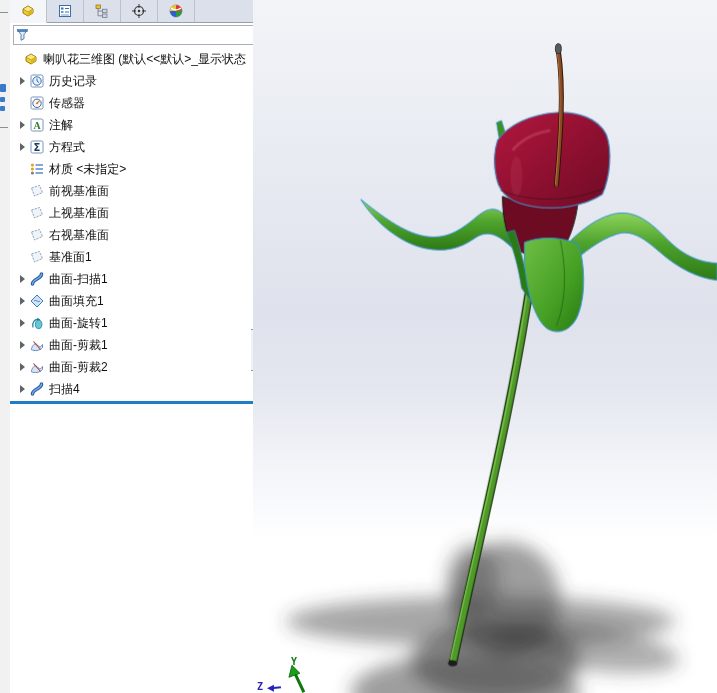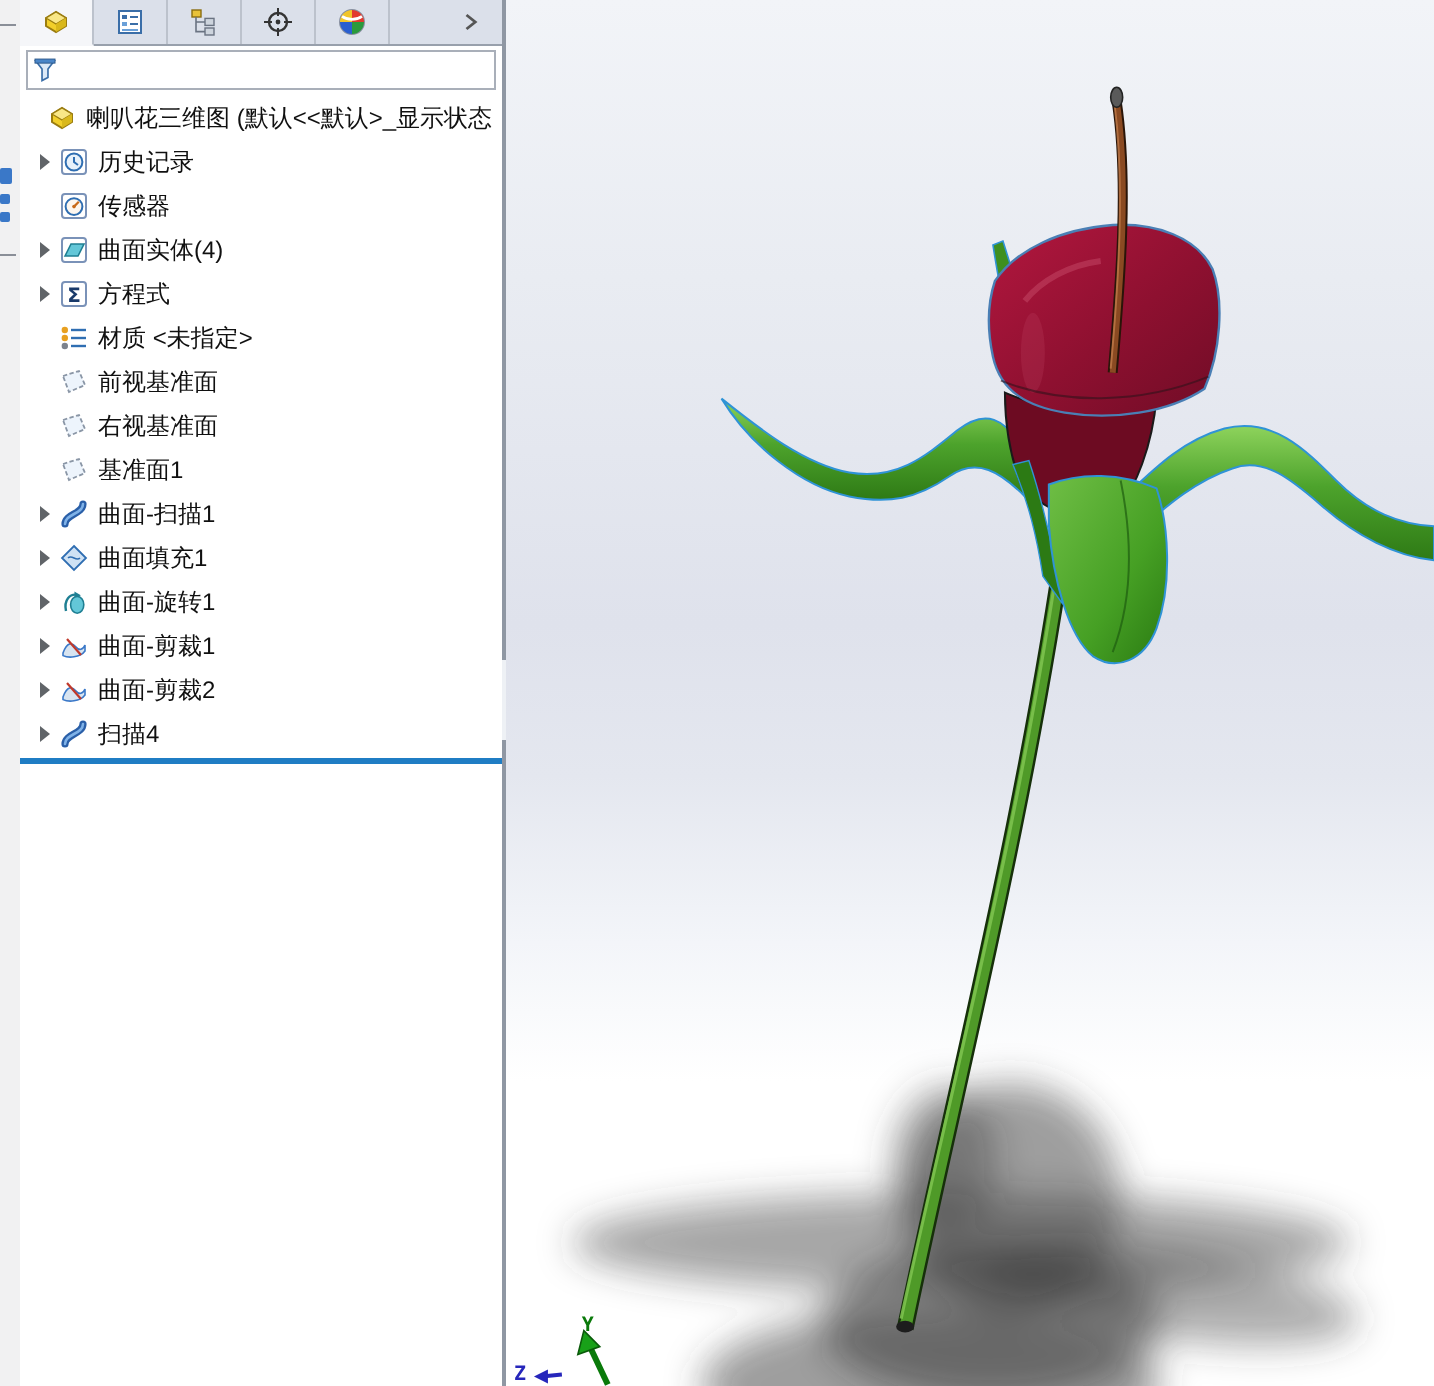--- a/index.html
+++ b/index.html
@@ -8,21 +8,21 @@
     font-family:"Liberation Sans","DejaVu Sans",sans-serif;
     background:#fff;
   }
   
   .left-strip{position:absolute;left:0;top:0;width:10px;height:693px;
     background:#f1f1f2;border-right:1px solid #9aa2ae;}
   .strip-line{position:absolute;left:0;width:8px;height:0;border-top:1px solid #8a8f98;}
   .strip-glyph{position:absolute;left:0;background:#3a78c8;border-radius:1px;}
   
   .fm-panel{position:absolute;left:10px;top:0;width:241px;height:693px;
-    background:#ffffff;border-right:2px solid #8f97a3;}
+    background:#ffffff;border-right:2px solid #8f97a3;padding-left:36px;}
   .tabbar{position:absolute;left:0;top:0;right:0;height:22px;background:#dbe0ea;
     border-bottom:1px solid #98a0ac;display:flex;align-items:stretch;}
   .tab{width:37px;display:flex;align-items:center;justify-content:center;
     border-right:1px solid #bcc2cc;box-sizing:border-box;cursor:pointer;}
   .tab.active{background:#f5f6f9;margin-bottom:-1px;border-bottom:1px solid #f5f6f9;}
   .tab-fill{flex:1;}
   .tab-chevron{width:32px;display:flex;align-items:center;justify-content:center;cursor:pointer;}
   .filter-row{position:absolute;left:0;top:22px;right:0;height:26px;display:flex;align-items:center;padding:0 3px;box-sizing:border-box;}
   .filter-box{flex:1;height:18px;border:1px solid #a9afb9;background:#fff;
     display:flex;align-items:center;padding:0 2px;gap:2px;}
@@ -233,32 +233,32 @@
             <i></i>
           </span>
     <span class="ticon">
       <svg viewBox="0 0 16 16">
               <use href="#s-sensors"></use>
             </svg>
     </span>
     <span class="lbl">传感器</span>
   </div>
 
-
-  <div class="trow">
-    <span class="arrow">
-            <i></i>
-          </span>
-    <span class="ticon">
-      <svg viewBox="0 0 16 16">
-              <use href="#s-surface-bodies"></use>
-            </svg>
-    </span>
-    <span class="lbl">曲面实体(4)</span>
-  </div>
+  <div class="trow">
+    <span class="arrow">
+            <i></i>
+          </span>
+    <span class="ticon">
+      <svg viewBox="0 0 16 16">
+              <use href="#s-annotations"></use>
+            </svg>
+    </span>
+    <span class="lbl">注解</span>
+  </div>
+
 
 
   <div class="trow">
     <span class="arrow">
             <i></i>
           </span>
     <span class="ticon">
       <svg viewBox="0 0 16 16">
               <use href="#s-equations"></use>
             </svg>
@@ -283,20 +283,31 @@
             <i></i>
           </span>
     <span class="ticon">
       <svg viewBox="0 0 16 16">
               <use href="#s-plane"></use>
             </svg>
     </span>
     <span class="lbl">前视基准面</span>
   </div>
 
+  <div class="trow">
+    <span class="arrow" style="visibility: hidden;">
+            <i></i>
+          </span>
+    <span class="ticon">
+      <svg viewBox="0 0 16 16">
+              <use href="#s-plane"></use>
+            </svg>
+    </span>
+    <span class="lbl">上视基准面</span>
+  </div>
 
   <div class="trow">
     <span class="arrow" style="visibility: hidden;">
             <i></i>
           </span>
     <span class="ticon">
       <svg viewBox="0 0 16 16">
               <use href="#s-plane"></use>
             </svg>
     </span>

